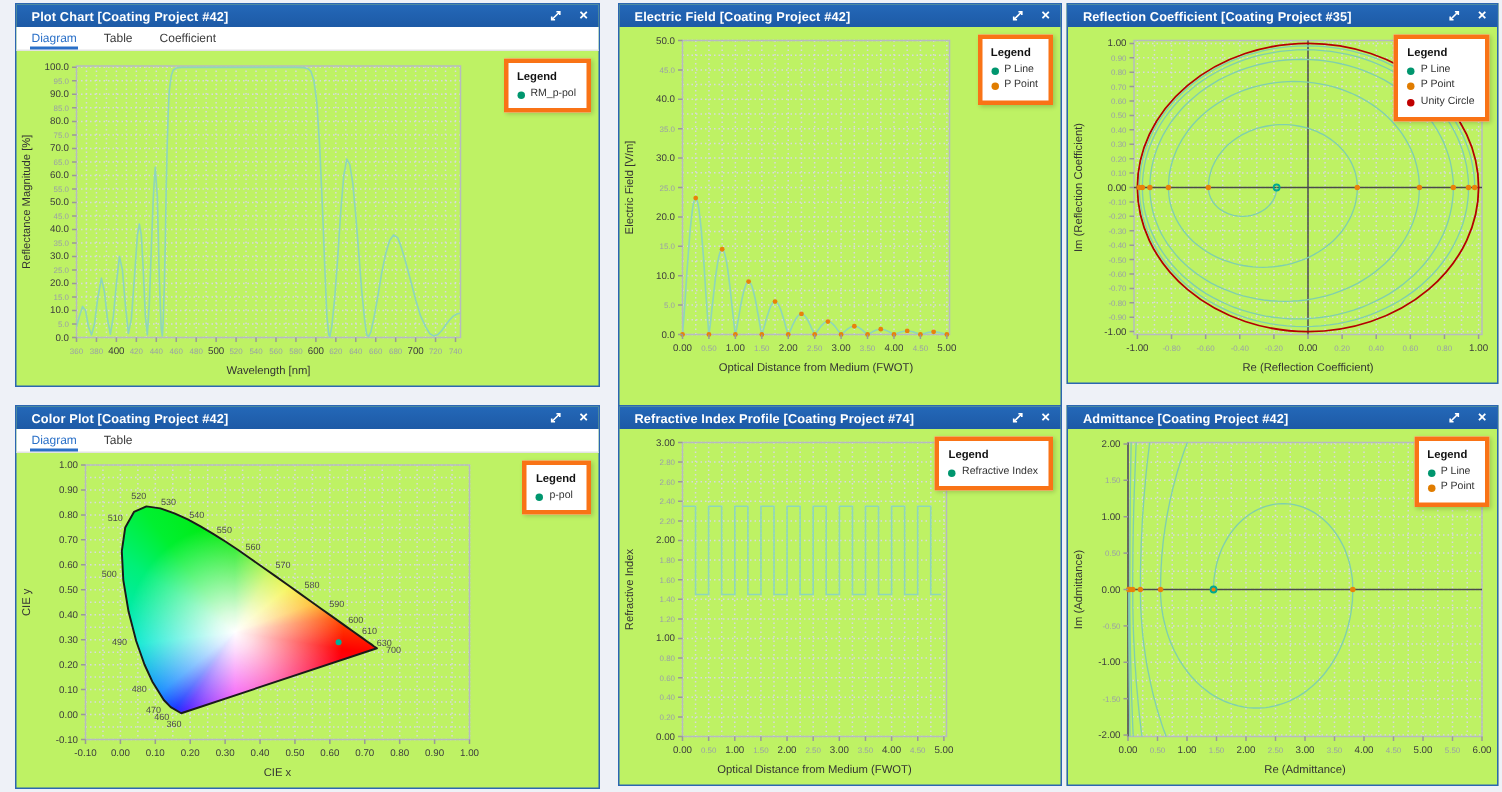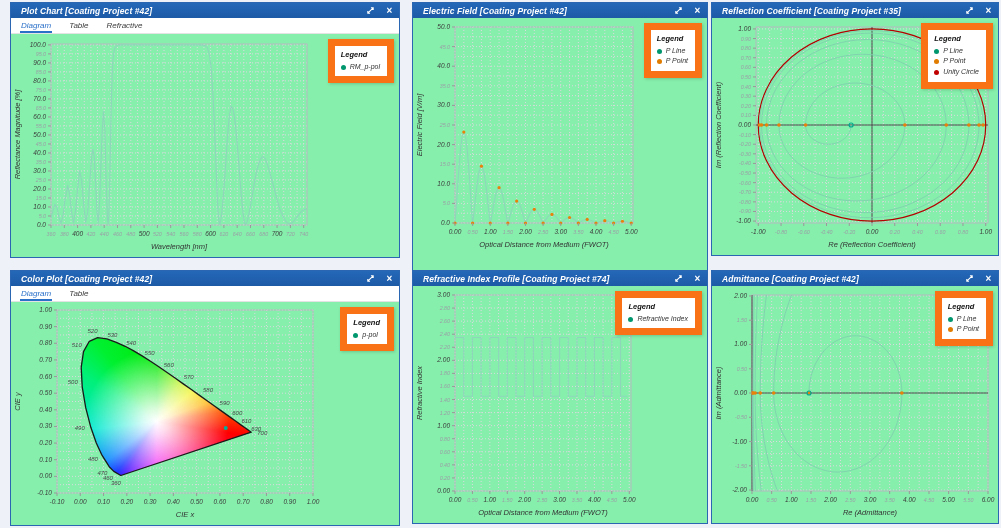--- a/index.html
+++ b/index.html
@@ -1,28 +1,28 @@
 <!DOCTYPE html>
 <html><head>
 <meta charset="utf-8">
 <style>
   html,body{margin:0;padding:0;background:#eef1f7;font-family:"Liberation Sans",sans-serif;}
   #desktop{position:relative;width:1001px;height:528px;background:#eef1f7;overflow:hidden;}
-  .win{position:absolute;background:#86efac;border:1px solid #2b66b2;box-sizing:border-box;font-style:italic;}
+  .win{position:absolute;background:#bef264;border:1px solid #2b66b2;box-sizing:border-box;}
   .titlebar{height:15px;background:linear-gradient(#2468b8,#1d5aa6);display:flex;align-items:center;justify-content:space-between;padding:0 7px 0 10px;}
   .titlebar .title{color:#fff;font-size:8.5px;font-weight:bold;white-space:nowrap;letter-spacing:.1px;}
   .controls{display:flex;align-items:center;gap:11px;}
   .tbtn{color:#fff;display:flex;align-items:center;cursor:default;}
   .tbtn.close{font-size:10px;font-weight:bold;line-height:10px;}
   .tabbar{height:16px;display:flex;align-items:flex-end;gap:16px;padding:0 0 0 9px;border-bottom:1px solid #e3e3e3;box-sizing:border-box;background:#fff;}
   .tab{font-size:8px;color:#3a3a3a;padding:2px 1px 1px;border-bottom:2px solid transparent;cursor:default;margin-top:11px;}
   .tab.active{color:#2a70c8;border-bottom-color:#2a70c8;}
   .chart{position:absolute;left:0;right:0;bottom:0;top:15px;}
   .win.tabbed .chart{top:31px;}
-  .legend{position:absolute;top:5px;right:5px;background:#fff;border:7px solid #f97316;box-shadow:1px 1px 3px rgba(0,0,0,.18);padding:3px 7px 4px 6px;font-size:7px;line-height:1.55;z-index:4;}
+  .legend{position:absolute;top:5px;right:5px;background:#fff;border:3px solid #f97316;box-shadow:1px 1px 3px rgba(0,0,0,.18);padding:3px 7px 4px 6px;font-size:7px;line-height:1.55;z-index:4;}
   .legend .lt{font-weight:bold;font-size:7.5px;color:#111;margin-bottom:1px;}
   .legend .li{display:flex;align-items:center;gap:4px;color:#333;white-space:nowrap;}
   .legend .dot{width:5px;height:5px;border-radius:50%;flex:0 0 auto;}
   svg text{font-family:"Liberation Sans",sans-serif;}
 </style>
 </head>
 <body>
 
 <div id="desktop">
 
@@ -34,21 +34,21 @@
             <svg width="9" height="9" viewBox="0 0 10 10">
               <path d="M2 8 L8 2 M5.5 2 H8 V4.5 M4.5 8 H2 V5.5" stroke="#fff" fill="none" stroke-width="1.2"></path>
             </svg>
           </span>
         <span class="tbtn close">×</span>
       </span>
     </div>
     <div class="tabbar">
         <span class="tab active">Diagram</span>
         <span class="tab">Table</span>
-        <span class="tab">Refractive</span>
+        <span class="tab">Coefficient</span>
       </div>
     <div class="chart"><svg width="388" height="223">
           <defs>
             <clipPath id="clip0">
               <rect x="40" y="10" width="256" height="181"></rect>
             </clipPath>
           </defs>
           <line x1="40" y1="10" x2="40" y2="191" stroke="#d8dadd" stroke-width="1" stroke-dasharray="1 2"></line>
           <line x1="46.64935064935065" y1="10" x2="46.64935064935065" y2="191" stroke="#d8dadd" stroke-width="1" stroke-dasharray="1 2"></line>
           <line x1="53.2987012987013" y1="10" x2="53.2987012987013" y2="191" stroke="#d8dadd" stroke-width="1" stroke-dasharray="1 2"></line>

